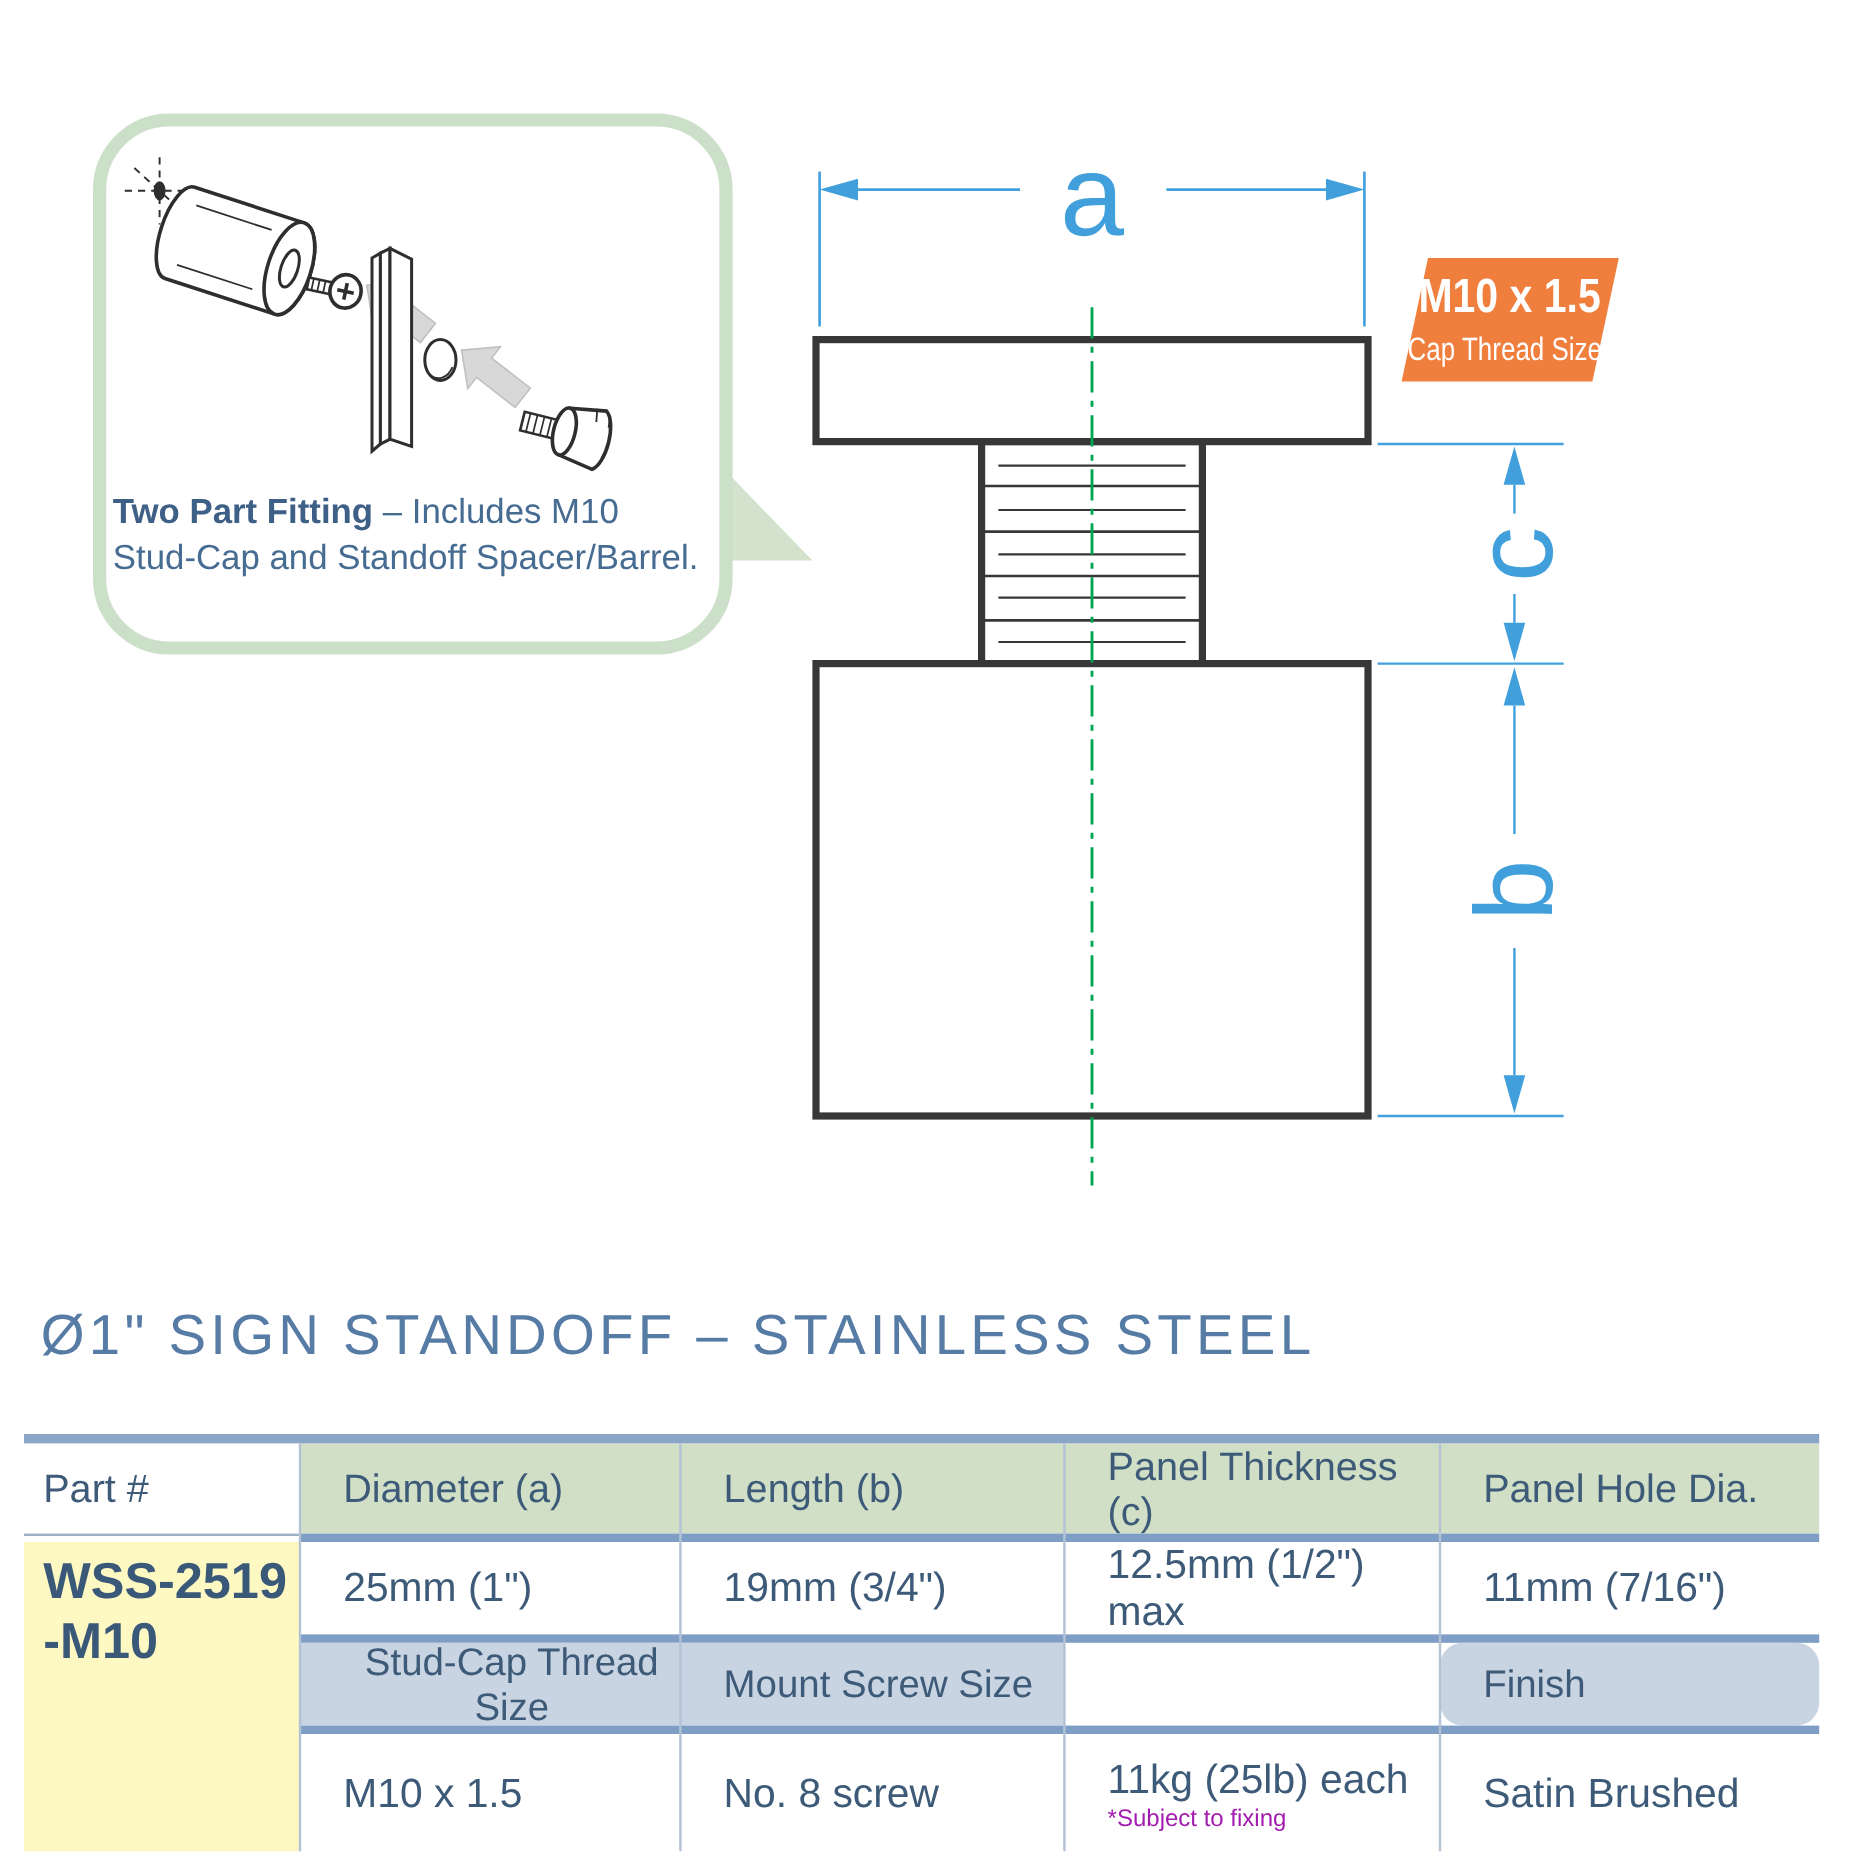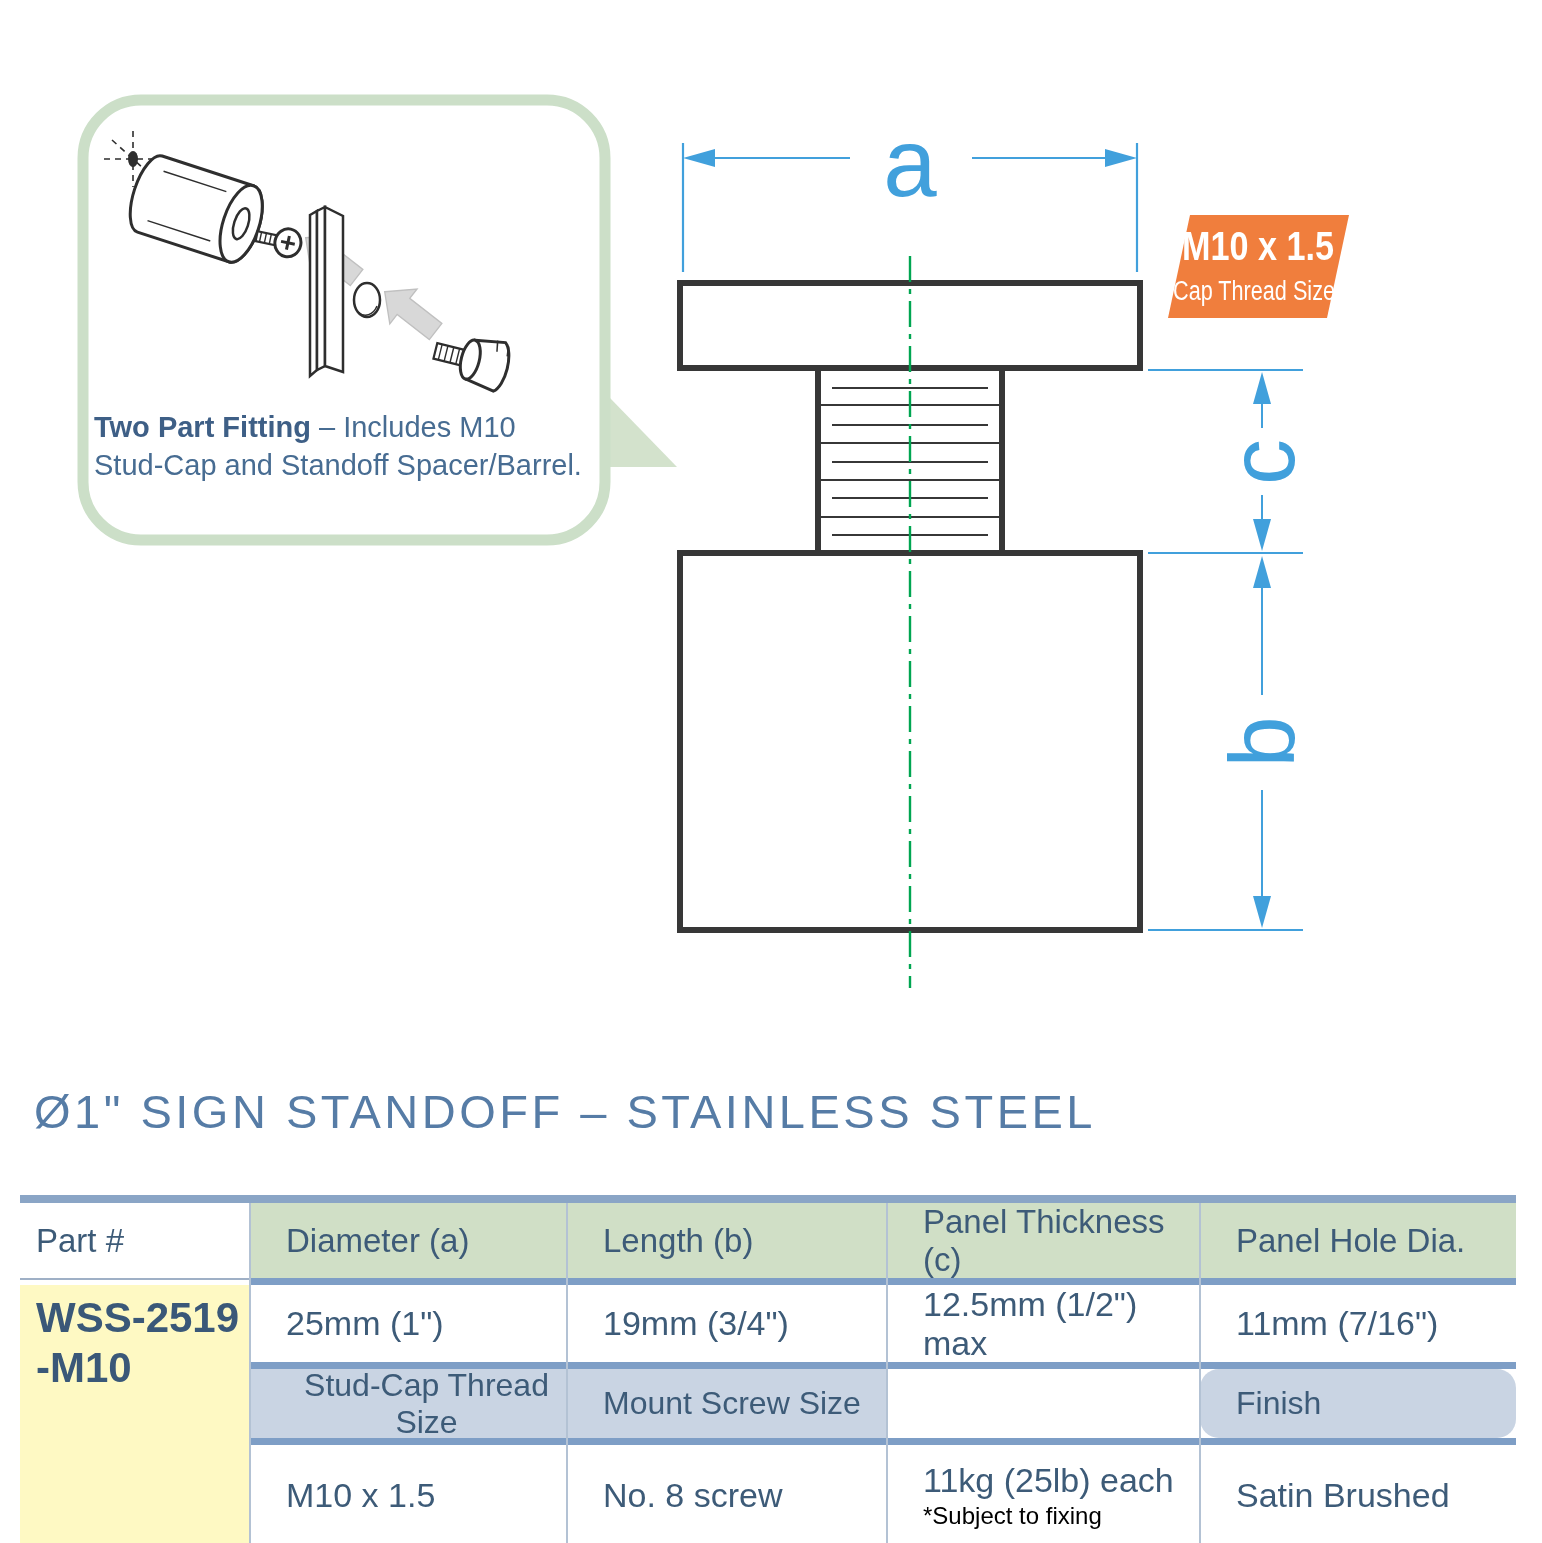--- a/index.html
+++ b/index.html
@@ -27,21 +27,21 @@
   .cell.c1{padding-left:16px;}
   .hdr{font-size:33px;background:#D0DFC6;}
   .hdr2{font-size:32px;background:#C9D4E3;}
   .white{background:#ffffff;}
   .val{font-size:34px;background:#ffffff;}
   .line-c1{grid-column:1;border-top:2px solid #9FB0C6;background:#ffffff;}
   .line-rest{grid-column:2 / 6;background:#7E9EC6;}
   .part-cell{grid-column:1;grid-row:3 / 8;background:#fef9c3;padding:8px 0 0 16px;
     font-size:42px;font-weight:700;color:#3A5878;line-height:1.2;}
   .load-cell{flex-direction:column;align-items:flex-start;justify-content:center;border-radius:26px;}
-  .note{font-size:24px;color:#000000;margin-top:2px;}
+  .note{font-size:20px;color:#a21caf;margin-top:2px;}
   .vdiv{position:absolute;top:0;height:100%;width:2px;background:#B3C2D4;z-index:5;}
 
   svg text{font-family:"Liberation Sans", sans-serif;}
 </style>
 </head>
 <body>
 
 <div class="page">
 
   <svg width="1542" height="1050" viewBox="0 0 1542 1050" style="position:absolute;left:0;top:0;">

